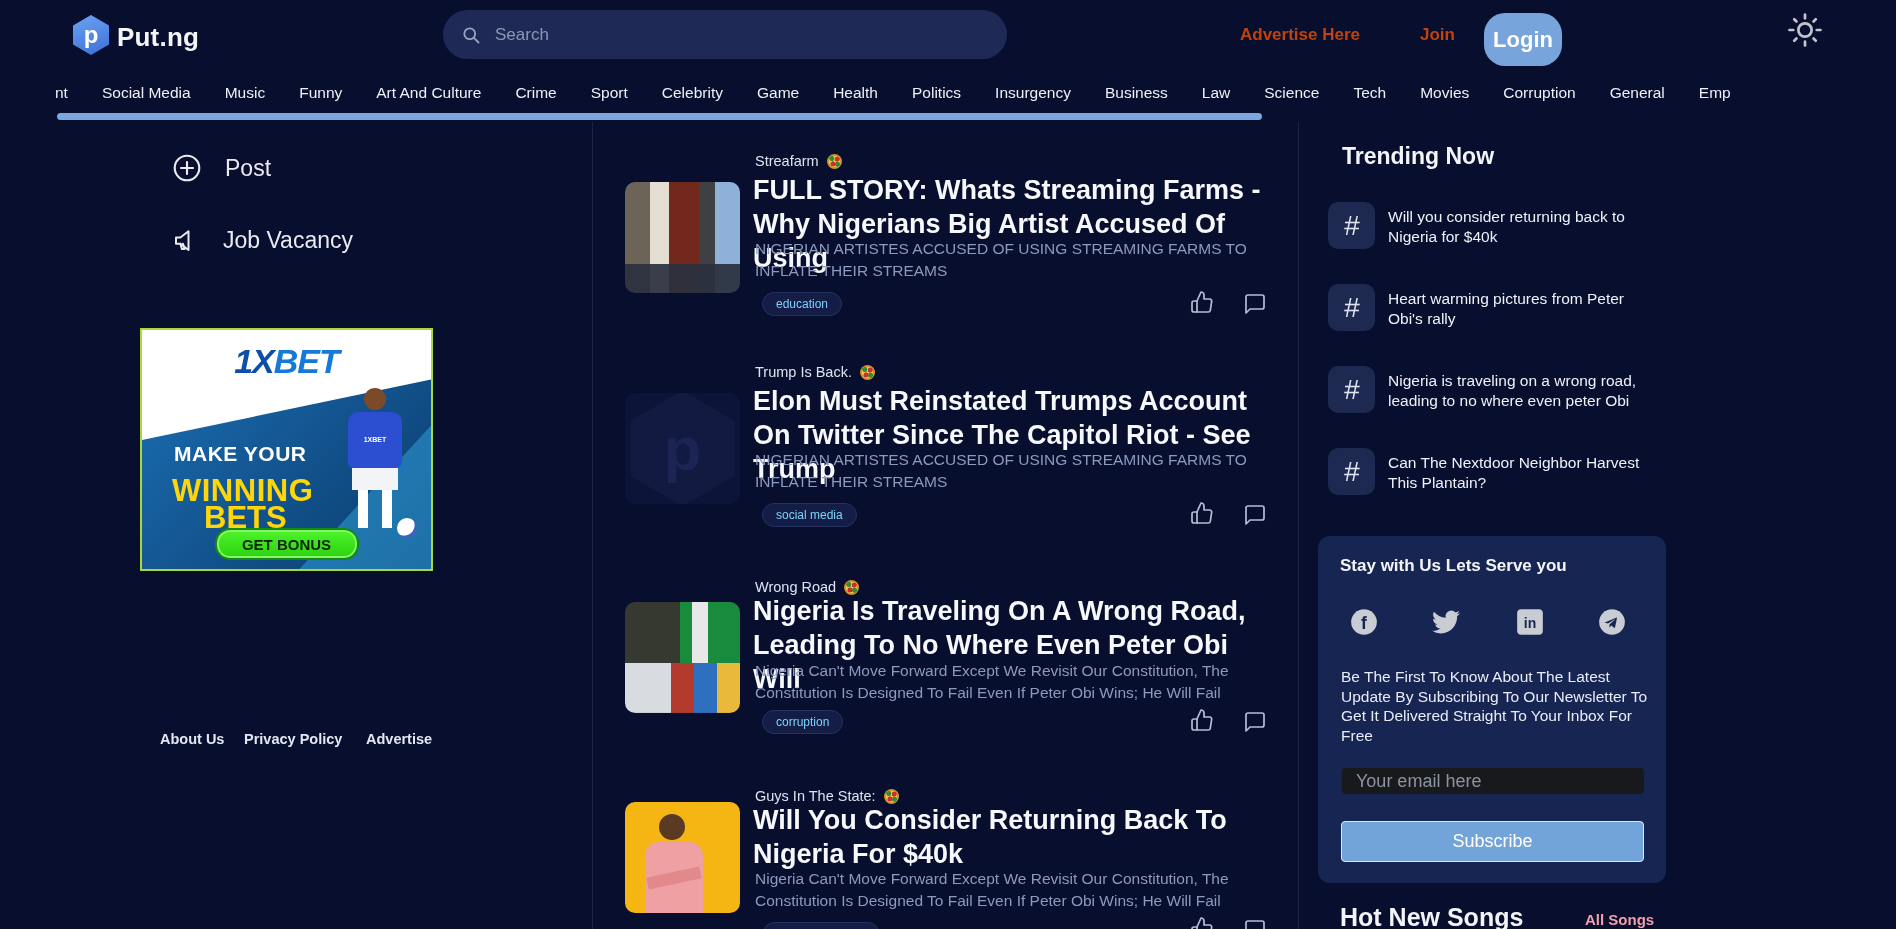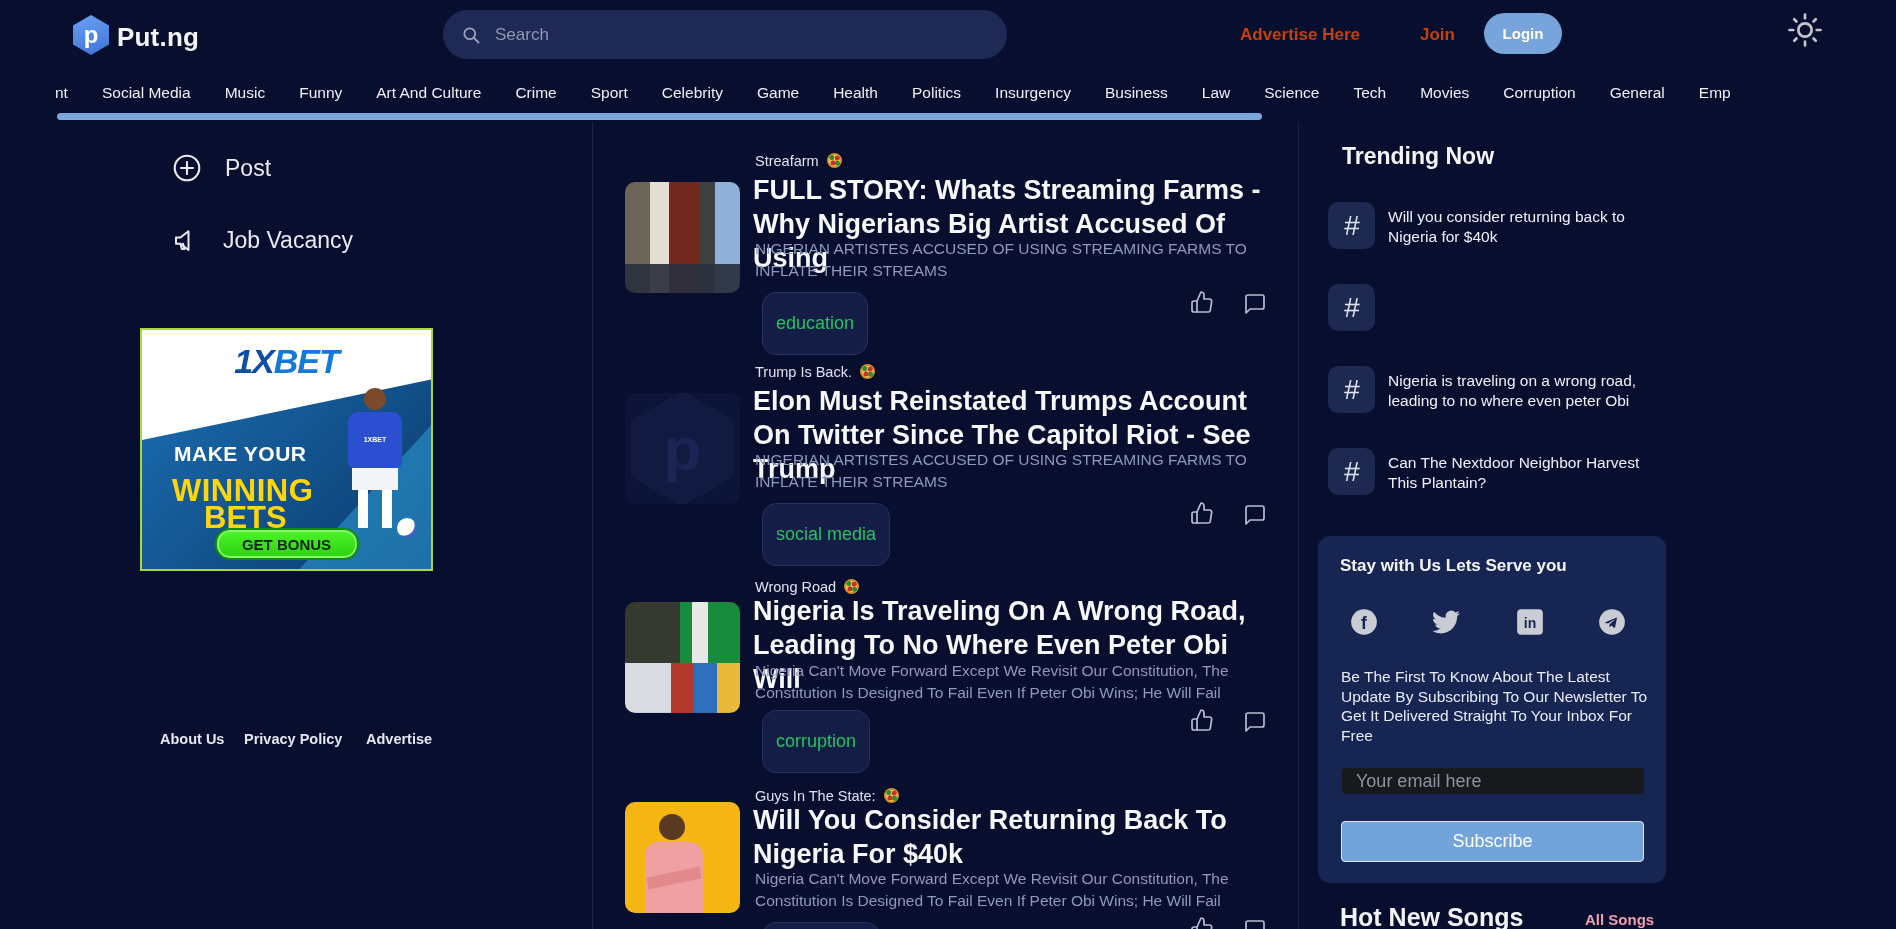--- a/index.html
+++ b/index.html
@@ -14,22 +14,22 @@
     background:linear-gradient(160deg,#6aa4f2,#3d6fd8);}
   .logo-hex span{color:#fff;font-weight:800;font-size:24px;line-height:1;}
   .brand{left:117px;top:22px;font-size:26px;font-weight:800;letter-spacing:.2px;color:#f4f5f9;}
   .search{left:443px;top:10px;width:564px;height:49px;border-radius:25px;background:#1e2a55;
     display:flex;align-items:center;padding:0 18px;box-sizing:border-box;}
   .search svg{flex:0 0 auto;margin-right:12px;}
   .search input{background:transparent;border:0;outline:none;color:#cdd4e6;font-size:17px;width:100%;
     font-family:"Liberation Sans",sans-serif;}
   .search input::placeholder{color:#8e97b2;}
   .hlink{top:25px;font-size:17px;font-weight:700;color:#c2410c;cursor:pointer;}
-  .login{left:1484px;top:13px;width:78px;height:41px;border-radius:21px;background:#76a4db;border:0;
-    color:#fff;font-size:15px;font-weight:700;cursor:pointer;font-family:"Liberation Sans",sans-serif;}
+  .login{left:1484px;top:13px;width:78px;height:53px;border-radius:21px;background:#76a4db;border:0;
+    color:#fff;font-size:22px;font-weight:700;cursor:pointer;font-family:"Liberation Sans",sans-serif;}
   .sun{left:1786px;top:11px;width:38px;height:38px;}
 
   
   .nav{left:0;top:84px;width:1896px;display:flex;gap:34px;padding-left:55px;box-sizing:border-box;
     font-size:15.5px;font-weight:500;color:#eef0f6;white-space:nowrap;overflow:hidden;}
   .nav span{cursor:pointer;}
   .nav-bar{left:57px;top:113px;width:1205px;height:7px;border-radius:4px;background:#7ba6de;}
 
   .vline{top:122px;bottom:0;width:1px;background:#1a2247;}
 
@@ -71,32 +71,32 @@
       background:#121a41;display:flex;align-items:center;justify-content:center;}
   .wm span{font-weight:800;font-size:62px;color:#1b2452;line-height:1;}
   .t3{background:
       linear-gradient(90deg,#35392f 0 48%,#188c3c 48% 58%,#e8e8e8 58% 72%,#188c3c 72% 100%) top left/100% 55% no-repeat,
       linear-gradient(90deg,#d8dce0 0 40%,#b33b2e 40% 60%,#2e6fc0 60% 80%,#e8b93a 80% 100%) bottom left/100% 45% no-repeat;}
   .t4{background:#f5b513;}
   .t4 .head{position:absolute;left:34px;top:12px;width:26px;height:26px;border-radius:50%;background:#5a3a22;}
   .t4 .body{position:absolute;left:20px;top:40px;width:58px;height:71px;border-radius:14px 14px 0 0;background:#efa0a2;}
   .t4 .arm{position:absolute;left:22px;top:70px;width:54px;height:12px;background:#e2898c;transform:rotate(-12deg);}
 
-  .a-label{left:755px;font-size:14.5px;color:#dfe3f0;display:flex;align-items:flex-start;}
+  .a-label{left:755px;font-size:14.5px;color:#dfe3f0;display:flex;align-items:flex-end;}
   .pza{display:inline-block;width:15px;height:15px;border-radius:50%;margin-left:8px;
       background:
        radial-gradient(circle at 32% 30%,#2f8f2f 0 2.2px,transparent 2.8px),
        radial-gradient(circle at 68% 34%,#c93030 0 2.2px,transparent 2.8px),
        radial-gradient(circle at 40% 66%,#c93030 0 2.2px,transparent 2.8px),
        radial-gradient(circle at 70% 68%,#2f8f2f 0 2.2px,transparent 2.8px),
        radial-gradient(circle,#f2c14e 0 5.4px,#d98f2b 5.5px 7.5px);}
   .a-title{left:753px;width:520px;font-size:27px;line-height:34px;font-weight:700;color:#f7f8fb;cursor:pointer;}
   .a-desc{left:755px;width:505px;font-size:15.5px;line-height:22px;color:#8d9abd;}
-  .a-tag{left:762px;display:inline-block;padding:20px 13px;border-radius:14px;background:#131d45;
-      border:1px solid #253262;color:#22c55e;font-size:18px;cursor:pointer;}
+  .a-tag{left:762px;display:inline-block;padding:4px 13px;border-radius:14px;background:#131d45;
+      border:1px solid #253262;color:#7dd3fc;font-size:12px;cursor:pointer;}
   .aicon{width:24px;height:24px;cursor:pointer;}
   .like{left:1190px;} .cmt{left:1243px;}
 
   
   .tr-title{left:1342px;top:143px;font-size:23px;font-weight:800;color:#f4f5f9;}
   .htile{left:1328px;width:47px;height:47px;border-radius:10px;background:#1d2950;color:#dfe3f0;
       font-size:28px;font-style:italic;display:flex;align-items:center;justify-content:center;cursor:pointer;}
   .ttext{left:1388px;width:272px;font-size:15.5px;line-height:20px;color:#eef1f8;cursor:pointer;}
   .card{left:1318px;top:536px;width:348px;height:347px;border-radius:12px;background:#172552;}
   .card-title{left:1340px;top:556px;font-size:17px;font-weight:800;color:#f4f5f9;}
@@ -284,20 +284,21 @@
   <div class="abs tr-title">Trending Now</div>
 
   <div class="abs htile" style="top:202px;">
       <span>#</span>
     </div>
   <div class="abs ttext" style="top:207px;">Will you consider returning back to Nigeria for $40k</div>
 
   <div class="abs htile" style="top:284px;">
       <span>#</span>
     </div>
+  <div class="abs ttext" style="top:289px;">Heart warming pictures from Peter Obi's rally</div>
 
   <div class="abs htile" style="top:366px;">
       <span>#</span>
     </div>
   <div class="abs ttext" style="top:371px;">Nigeria is traveling on a wrong road, leading to no where even peter Obi</div>
 
   <div class="abs htile" style="top:448px;">
       <span>#</span>
     </div>
   <div class="abs ttext" style="top:453px;">Can The Nextdoor Neighbor Harvest This Plantain?</div>

